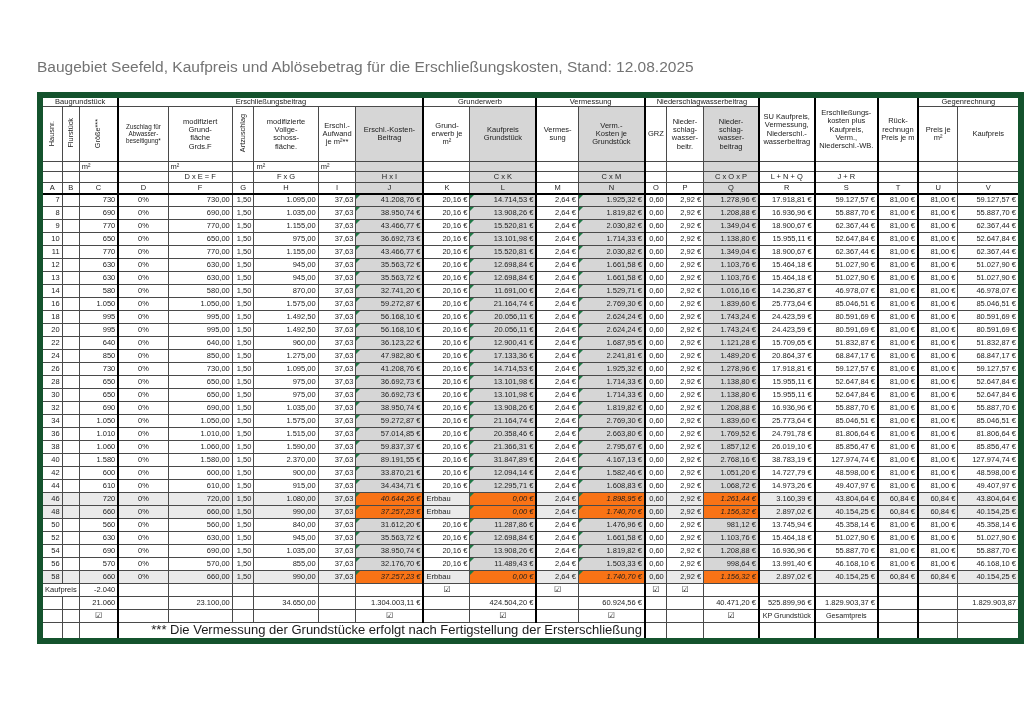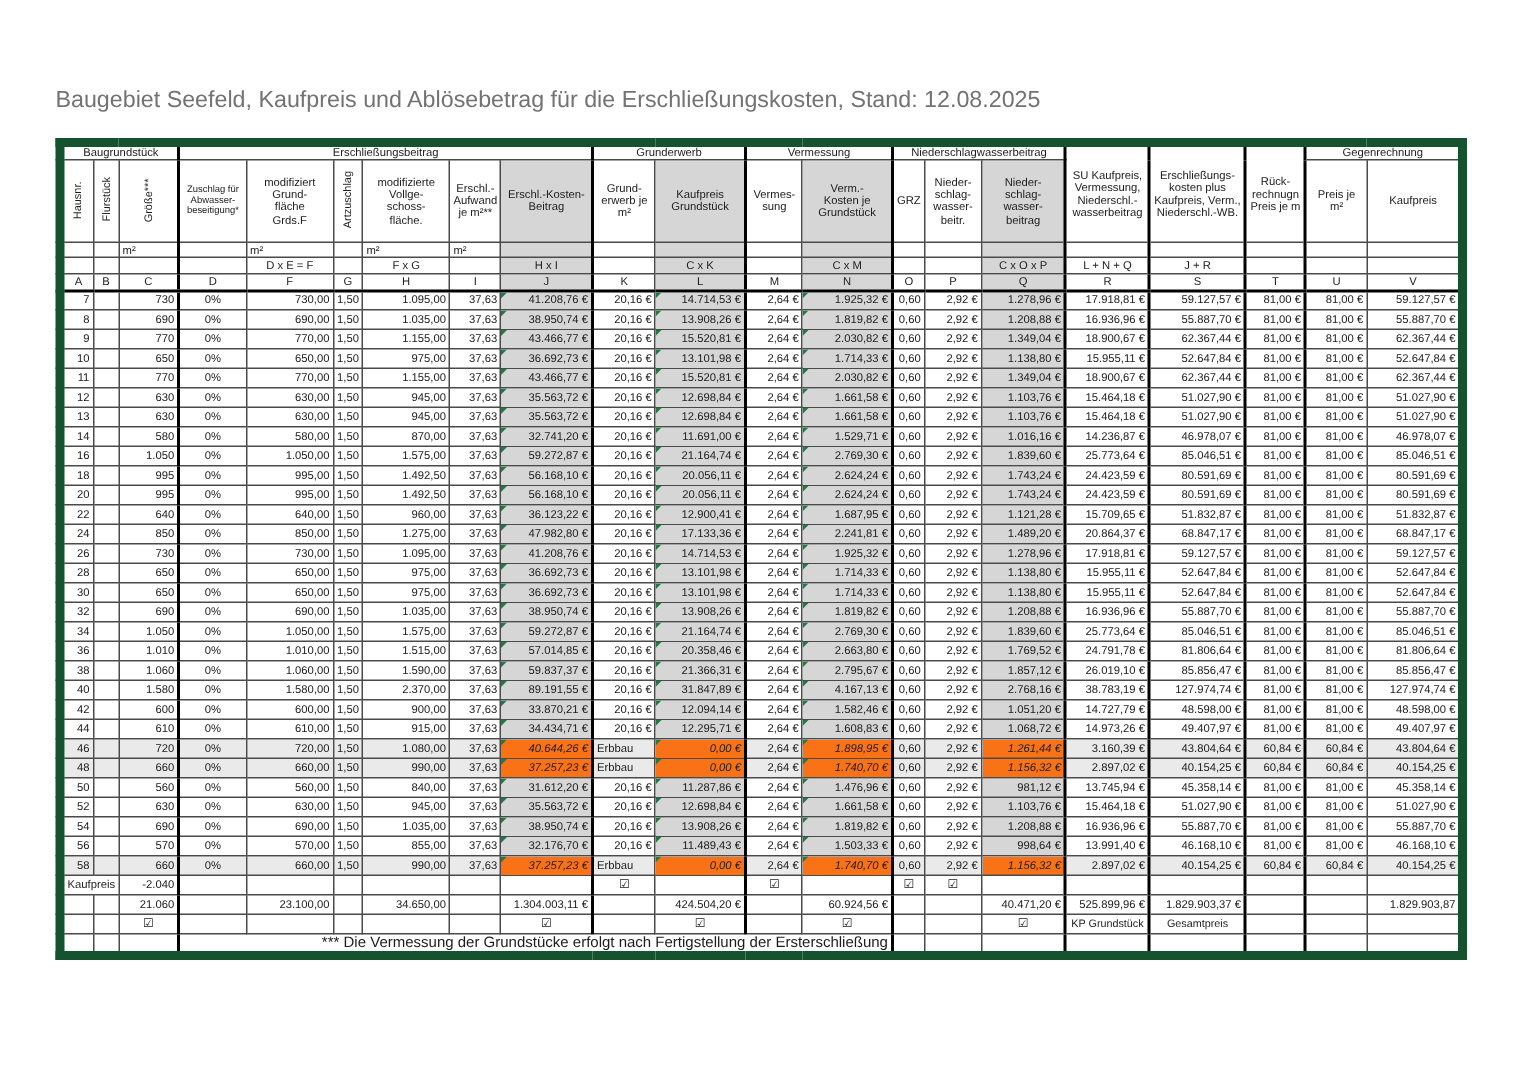--- a/index.html
+++ b/index.html
@@ -21,21 +21,21 @@
   .tl{border-left:2px solid #000;}
   .it{margin-top:20px;}
   .sm{font-size:6.3px;}
   .rgt{text-align:right;}
   .ctr{text-align:center;}
   .lft{text-align:left;margin-top:31px;}
   .rotc span{writing-mode:vertical-rl;transform:rotate(180deg);display:inline-block;font-size:7.3px;white-space:nowrap;}
   .gt{position:relative;}
   .gt::before{content:'';position:absolute;left:0;top:0;width:0;height:0;
               border-top:4px solid #1f7a46;border-right:4px solid transparent;}
-  .fn{font-size:10px;text-align:right;padding-left:32px;margin-left:33px;}
+  .fn{font-size:13px;text-align:right;padding-left:32px;margin-left:33px;}
   .chk{font-size:8px;text-align:center;}
   .lbl{font-size:7.2px;text-align:center;}
 </style>
 </head>
 <body>
 
 <div class="page">
   <div class="title">Baugebiet Seefeld, Kaufpreis und Ablösebetrag für die Erschließungskosten, Stand: 12.08.2025</div>
   <table id="sheet">
       <colgroup>

